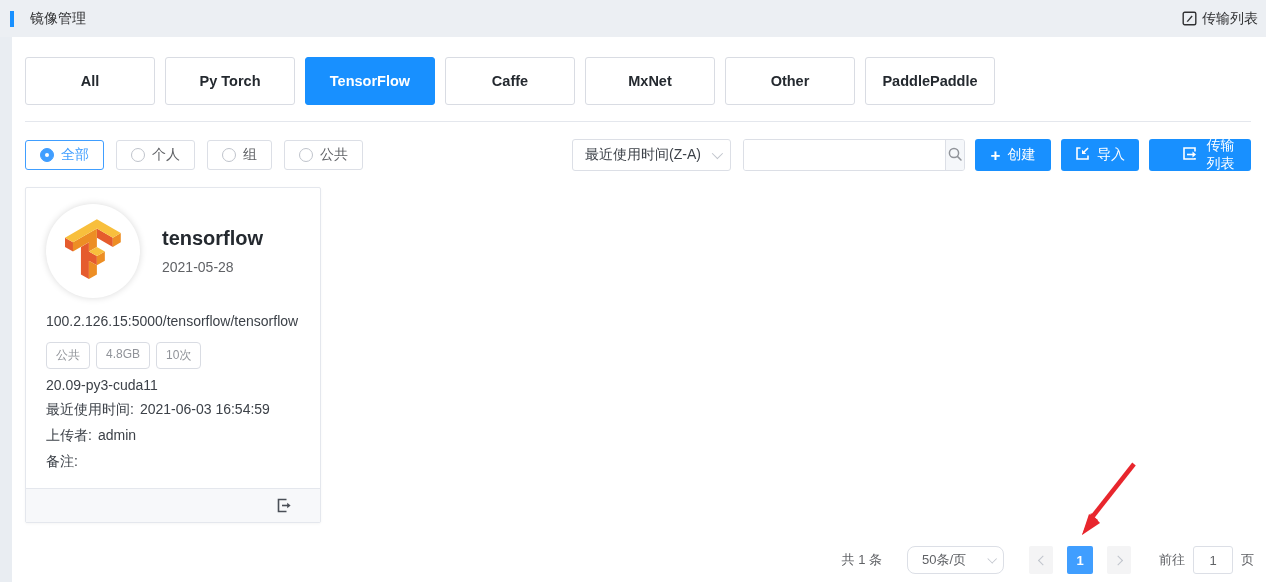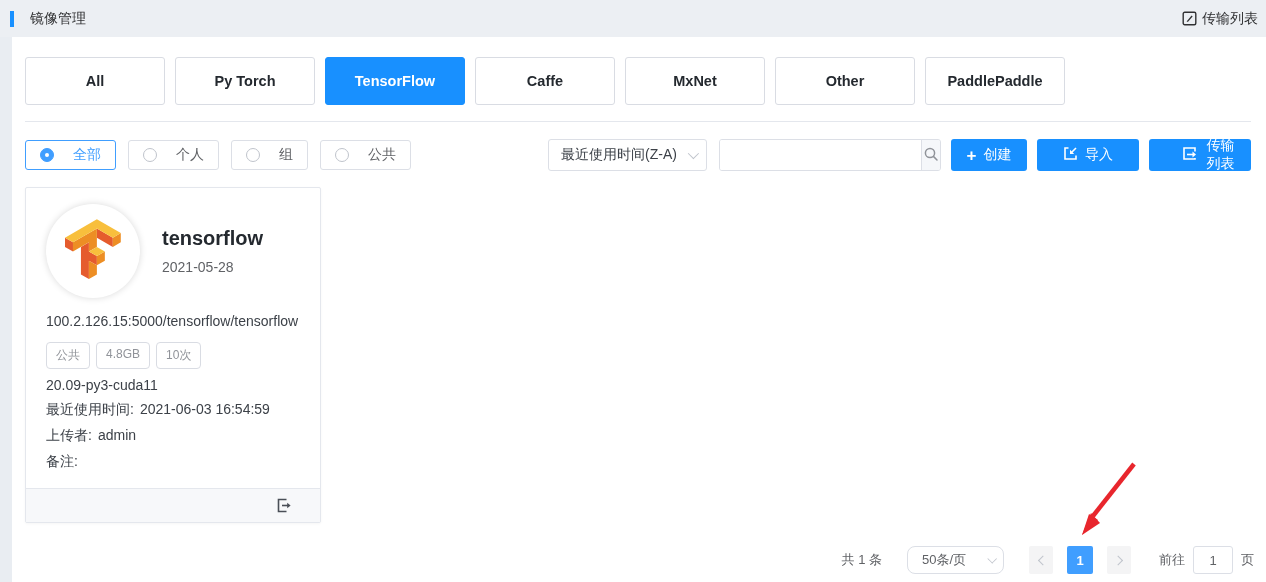--- a/index.html
+++ b/index.html
@@ -20,31 +20,31 @@
   .guide-link { display:flex; align-items:center; gap:5px; font-size:14px; color:#303133; cursor:pointer; }
   .guide-link svg { display:block; }
 
   .side-strip { position:absolute; left:0; top:37px; width:12px; height:545px; background:#e9edf2; }
 
   .content { margin-left:12px; padding:0 15px 0 13px; background:#fff; }
 
   
   .tabs { display:flex; gap:10px; padding-top:20px; }
   .tab {
-    width:140px; height:48px; display:flex; align-items:center; justify-content:center;
+    width:130px; height:48px; display:flex; align-items:center; justify-content:center;
     border:1px solid #d9dce3; border-radius:3px; background:#fff;
     font-weight:bold; font-size:14.5px; color:#24292f; cursor:pointer;
   }
   .tab.active { background:#1890ff; border-color:#1890ff; color:#fff; }
   .divider { border-bottom:1px solid #e4e7ed; margin-top:16px; }
 
   
   .toolbar { display:flex; align-items:center; margin-top:17px; height:32px; }
   .radio-box {
-    height:30px; display:flex; align-items:center; gap:19px; padding:0 14px;
+    height:30px; display:flex; align-items:center; gap:7px; padding:0 14px;
     border:1px solid #dcdfe6; border-radius:3px; background:#fff; cursor:pointer;
     color:#606266; margin-right:12px;
   }
   .radio-box.selected { border-color:#409eff; color:#409eff; }
   .radio-dot { width:14px; height:14px; border-radius:50%; border:1px solid #c0c4cc; background:#fff; position:relative; }
   .radio-box.selected .radio-dot { border-color:#409eff; background:#409eff; }
   .radio-box.selected .radio-dot::after {
     content:""; position:absolute; left:4px; top:4px; width:4px; height:4px; border-radius:50%; background:#fff;
   }
   .sort-select {
@@ -60,21 +60,21 @@
   .search-input { flex:1; border:none; outline:none; padding:0 10px; font-size:14px; font-family:inherit; }
   .search-btn {
     width:46px; background:#f5f7fa; border-left:1px solid #dcdfe6; display:flex;
     align-items:center; justify-content:center; cursor:pointer;
   }
   .btn-primary {
     margin-left:10px; height:32px; background:#1890ff; color:#fff; border:none; border-radius:3px;
     display:flex; align-items:center; justify-content:center; gap:7px; font-size:14px;
     cursor:pointer; font-family:inherit; padding:0 14px;
   }
-  .btn-create { width:76px; } .btn-import { width:102px; } .btn-transfer { width:102px;padding-left:33px; }
+  .btn-create { width:76px; } .btn-import { width:78px; } .btn-transfer { width:102px;padding-left:33px; }
   .plus-glyph { font-size:17px; line-height:1; font-weight:bold; }
 
   
   .card {
     margin-top:16px; width:296px; border:1px solid #e4e7ed; border-radius:2px; background:#fff;
     box-shadow:0 1px 3px rgba(0,0,0,.04);
   }
   .card-top { padding:16px 20px 0; display:flex; align-items:center; gap:22px; }
   .logo-circle {
     width:94px; height:94px; border-radius:50%; background:#fff;

